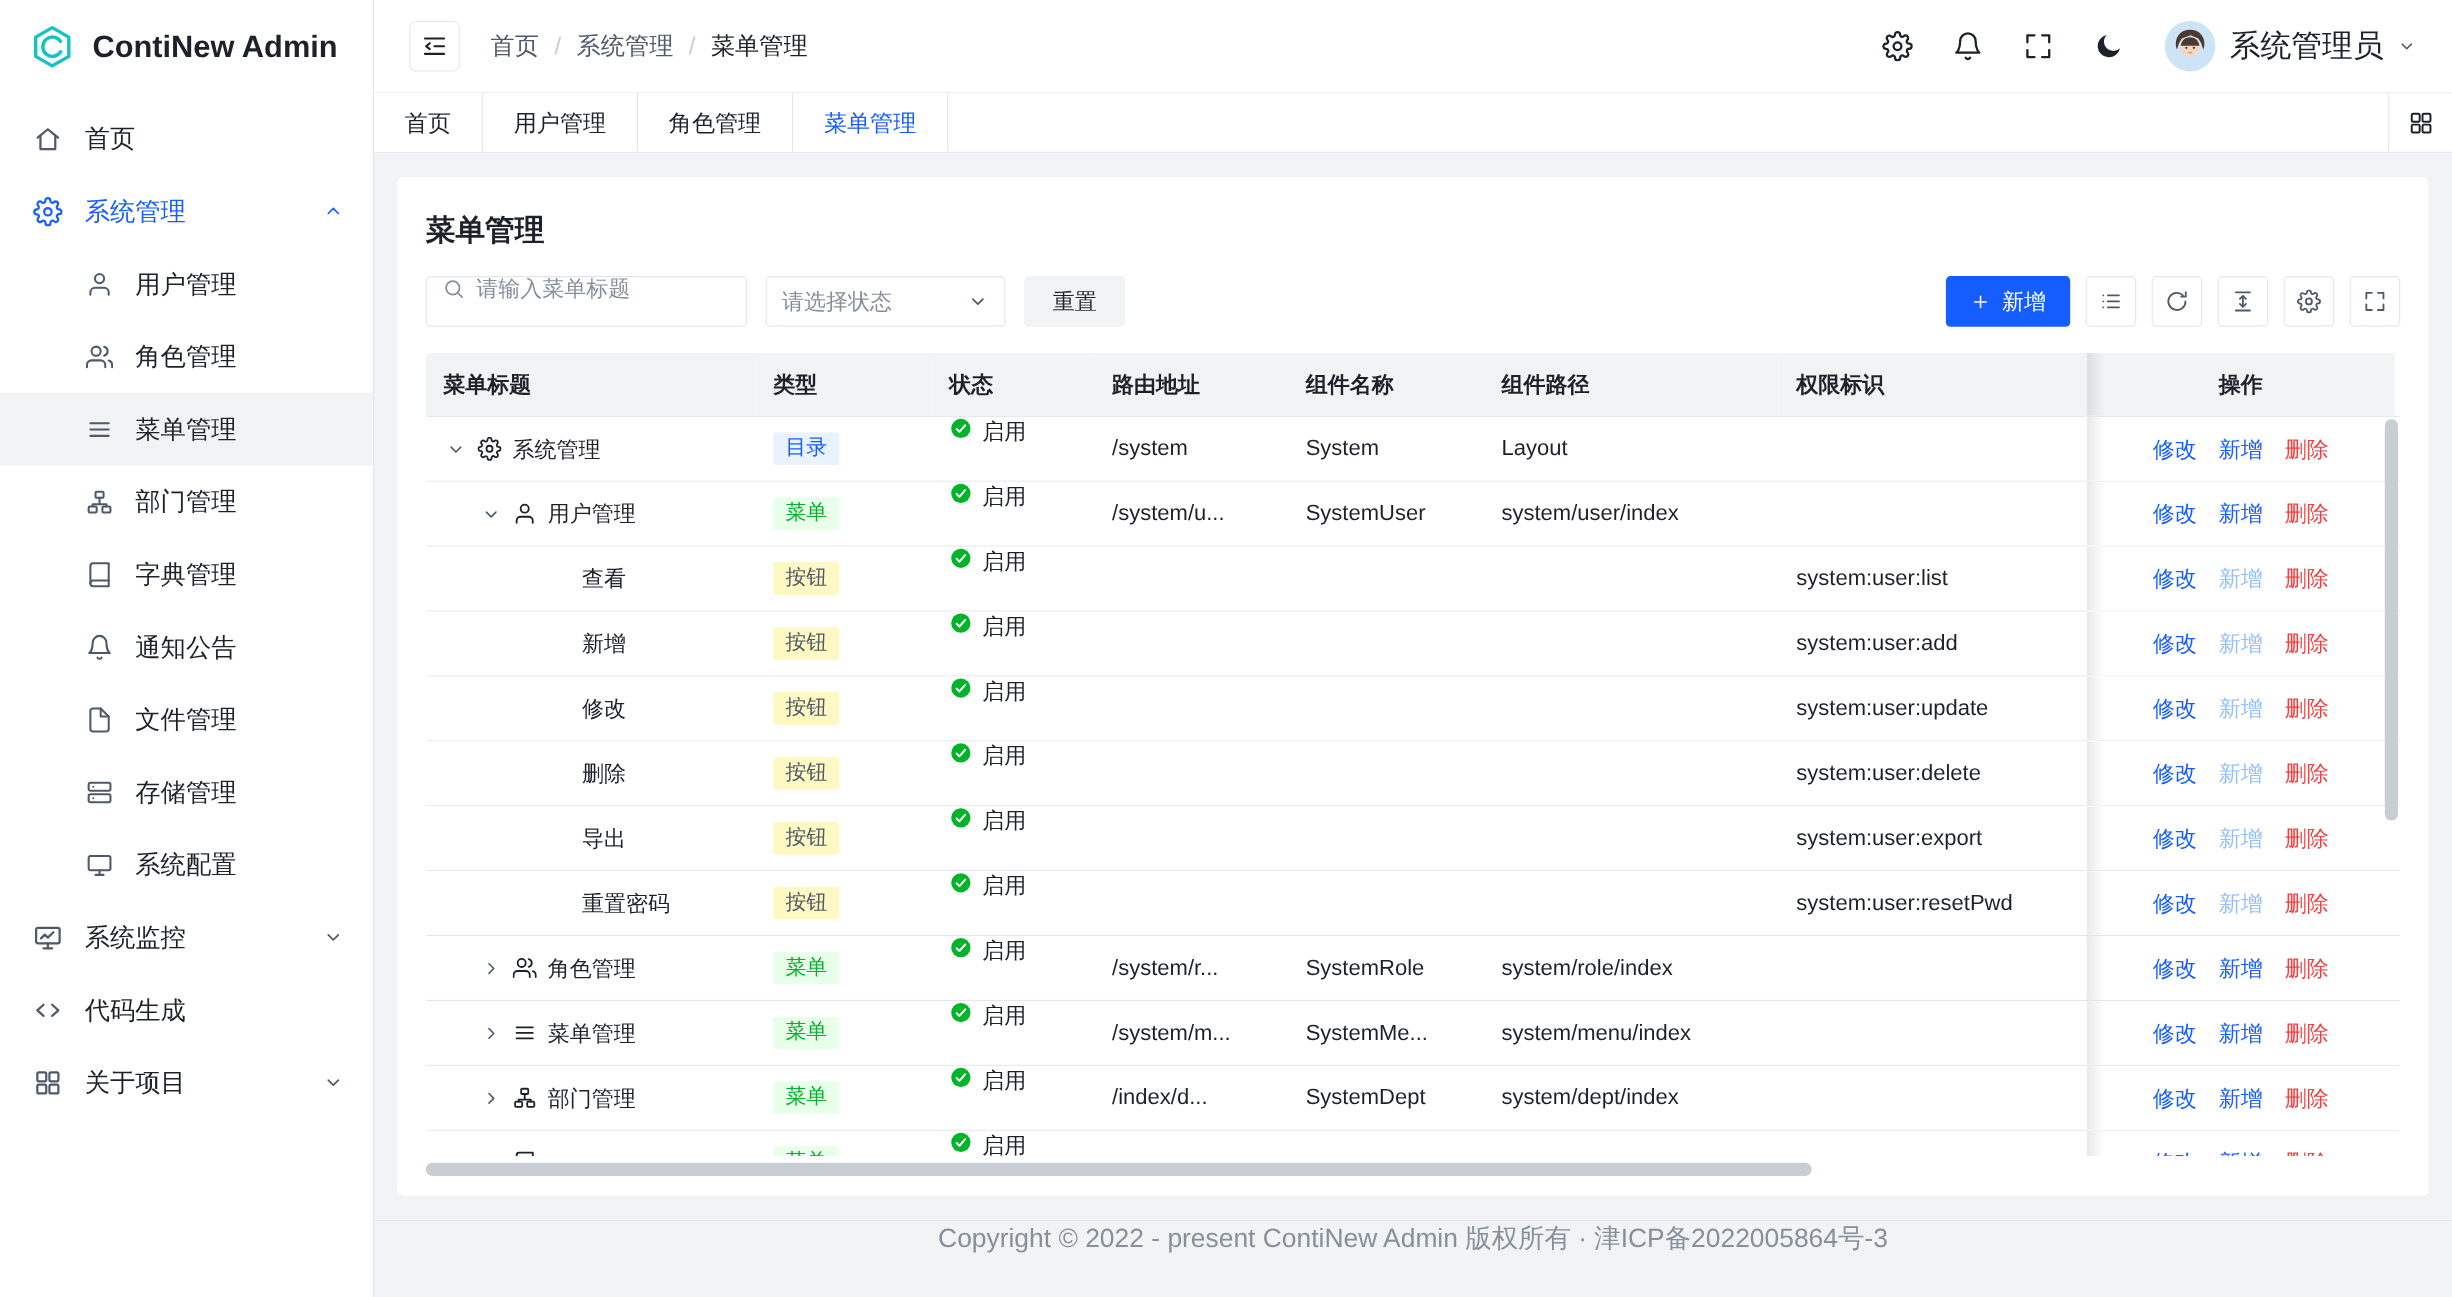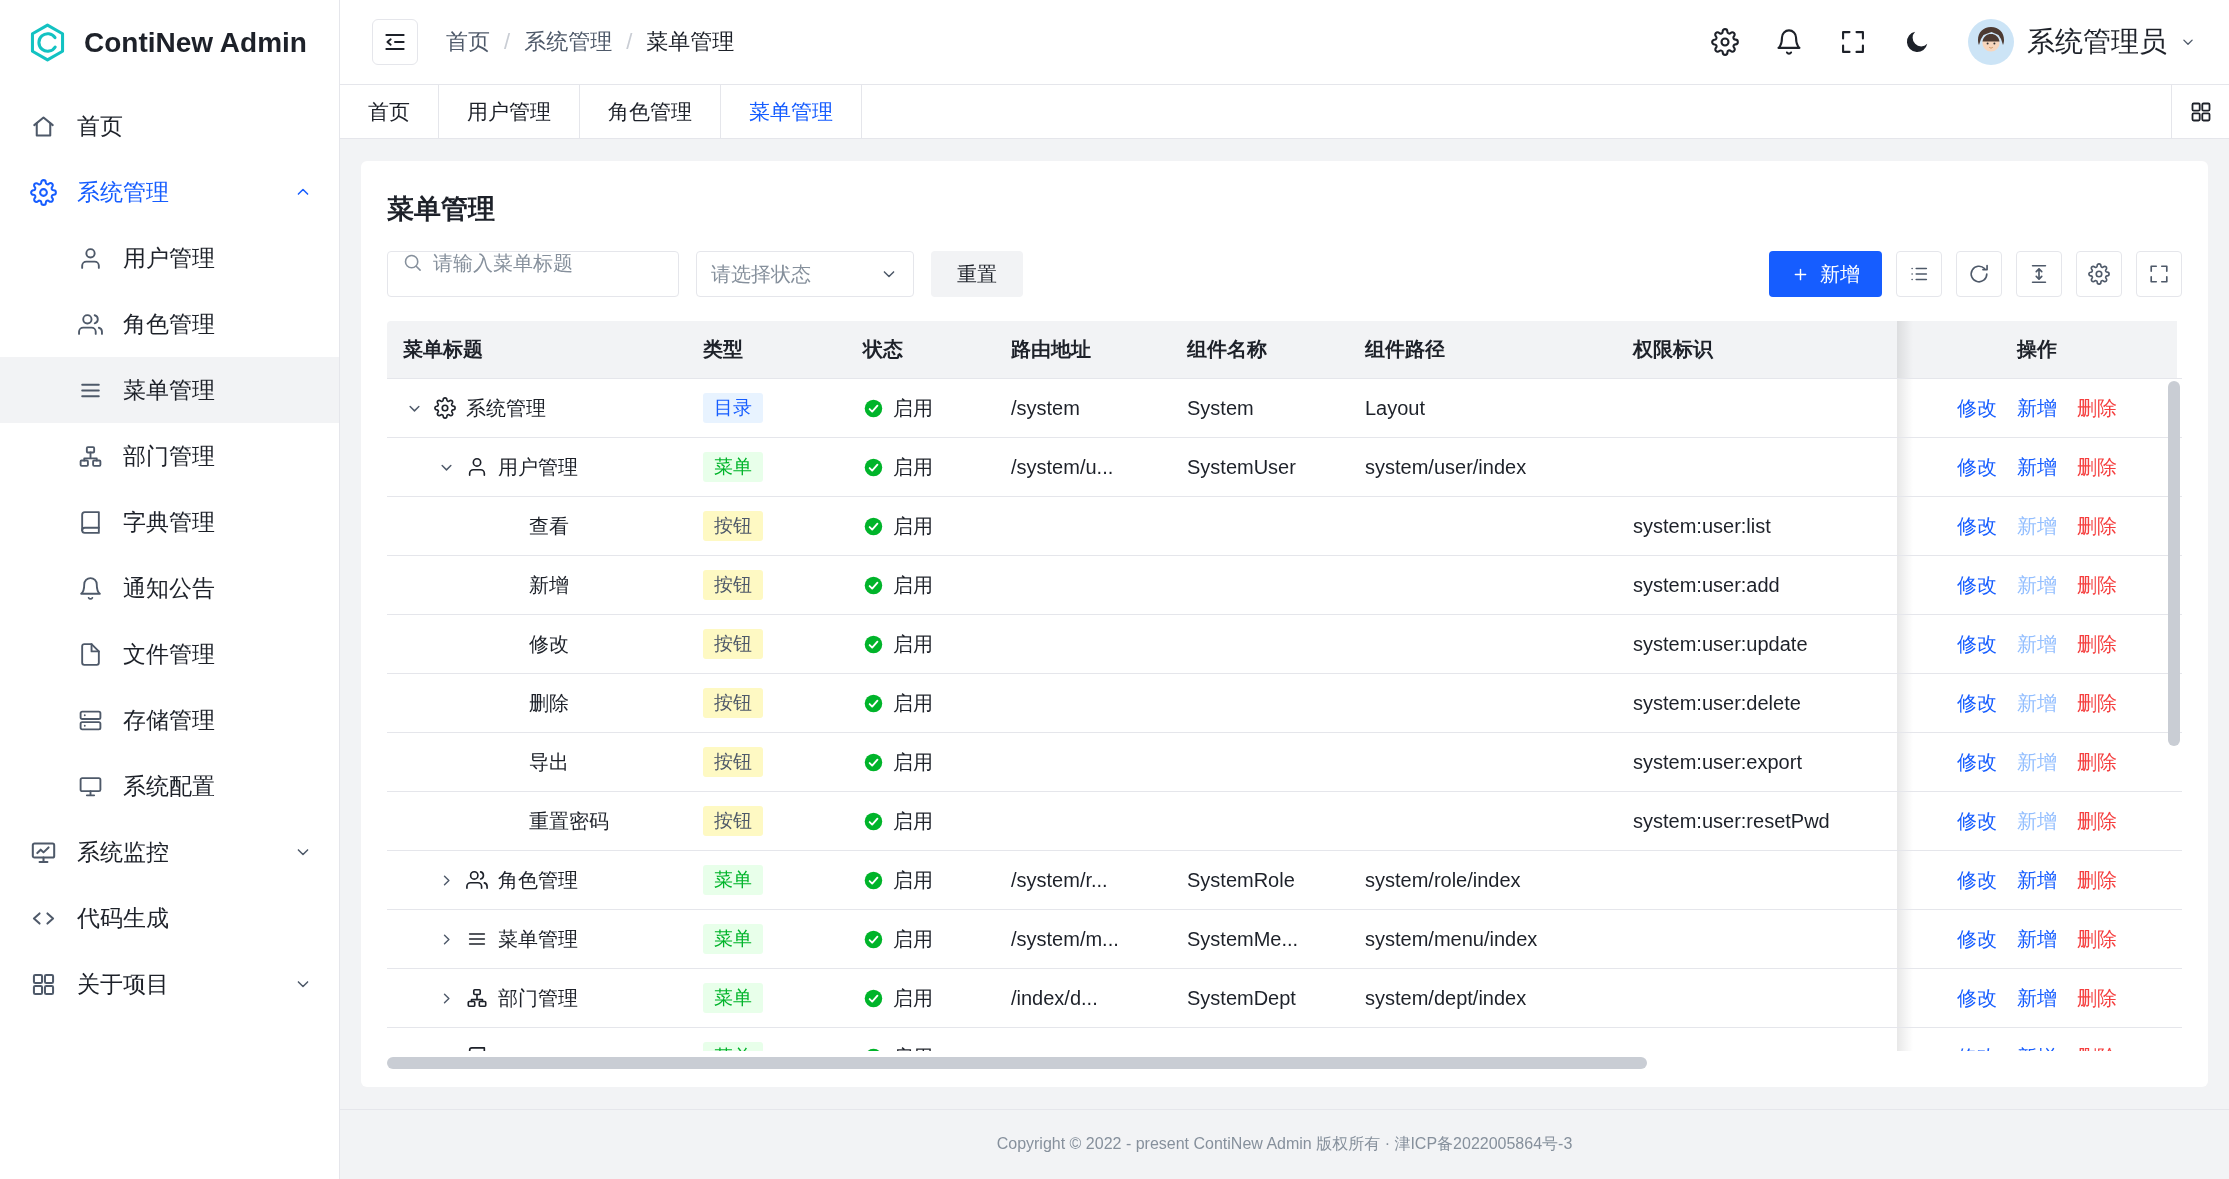--- a/index.html
+++ b/index.html
@@ -76,36 +76,36 @@
   .thead .c-ops{justify-content:center}
   .cell{padding:0 16px;white-space:nowrap;overflow:hidden;text-overflow:ellipsis;color:#1d2129}
   .c-title{display:flex;align-items:center;gap:10px;height:100%}
   .lvl0{padding-left:18px}.lvl1{padding-left:50px}.lvl2{padding-left:142px}
   .expander{width:19px;height:19px;color:#4e5969;cursor:pointer}
   .row-ic{width:22px;height:22px;color:#1d2129}
   .tag{display:inline-block;padding:4px 11px;border-radius:3px;font-size:19px;line-height:1.15}
   .tag-dir{background:#e8f3ff;color:#165dff}
   .tag-menu{background:#e8ffea;color:#00b42a}
   .tag-btn{background:#fef9c3;color:#4e5969}
-  .c-status{display:flex;align-items:center;gap:9px;height:100%}
+  .c-status{display:flex;gap:9px;height:100%}
   .st-ic{width:21px;height:21px}
   .c-ops{position:relative;display:flex;align-items:center;justify-content:center;gap:20px;height:100%;background:#fff}
   .thead .c-ops{background:#f2f3f5}
   .c-ops::before{content:"";position:absolute;left:0;top:0;bottom:0;width:16px;background:linear-gradient(to right,rgba(0,0,0,.09),rgba(0,0,0,0));pointer-events:none}
   .op{cursor:pointer}
   .op-edit,.op-add{color:#165dff}
   .op-add.disabled{color:#94bfff;cursor:default}
   .op-del{color:#f53f3f}
   .tbody{height:675px;overflow:hidden;position:relative}
   .vthumb{position:absolute;top:2px;right:2px;width:12px;height:365px;border-radius:6px;background:#c9cdd4;z-index:5;cursor:pointer}
   .hscroll{height:16px;margin-top:4px;position:relative}
   .hthumb{position:absolute;left:0;top:2px;height:12px;width:1260px;border-radius:6px;background:#c9cdd4;cursor:pointer}
 
   
-  .footer{height:70px;background:#f2f3f5;border-top:1px solid #e5e6eb;display:flex;align-items:center;justify-content:center;font-size:16px;color:#86909c}
+  .footer{height:70px;background:#f2f3f5;border-top:1px solid #e5e6eb;display:flex;justify-content:center;font-size:24px;color:#86909c}
 </style>
 </head>
 <body>
 
 <div class="app">
 
   <aside class="sidebar">
     <div class="logo">
       <span class="logo-ic" data-icon="logo-icon">
           <svg viewBox="0 0 24 24" fill="none" stroke="#13c2c2" stroke-width="1.7" stroke-linecap="round" stroke-linejoin="round">

